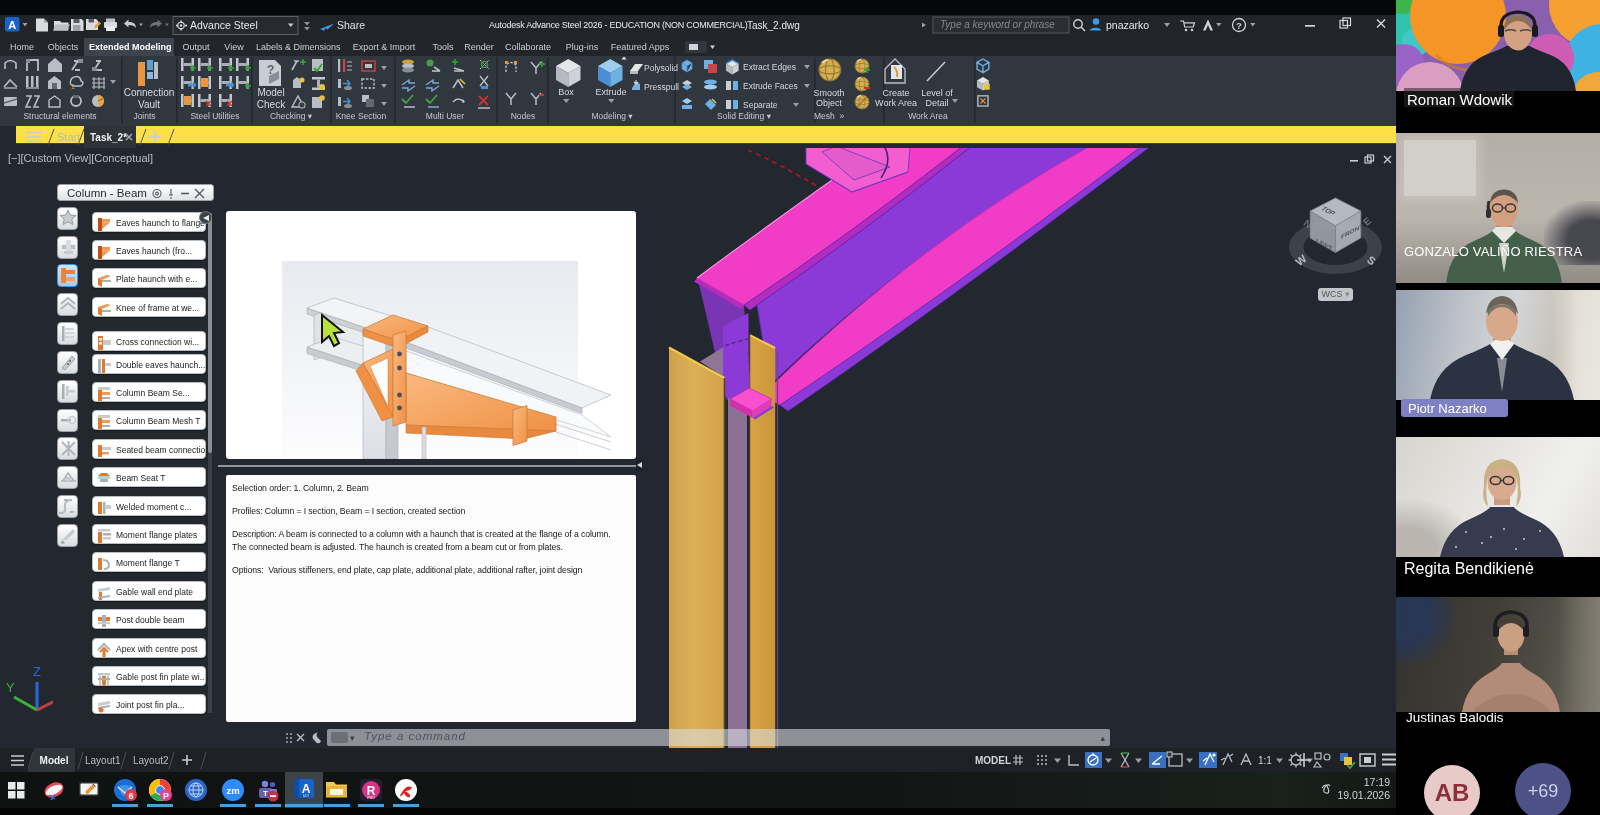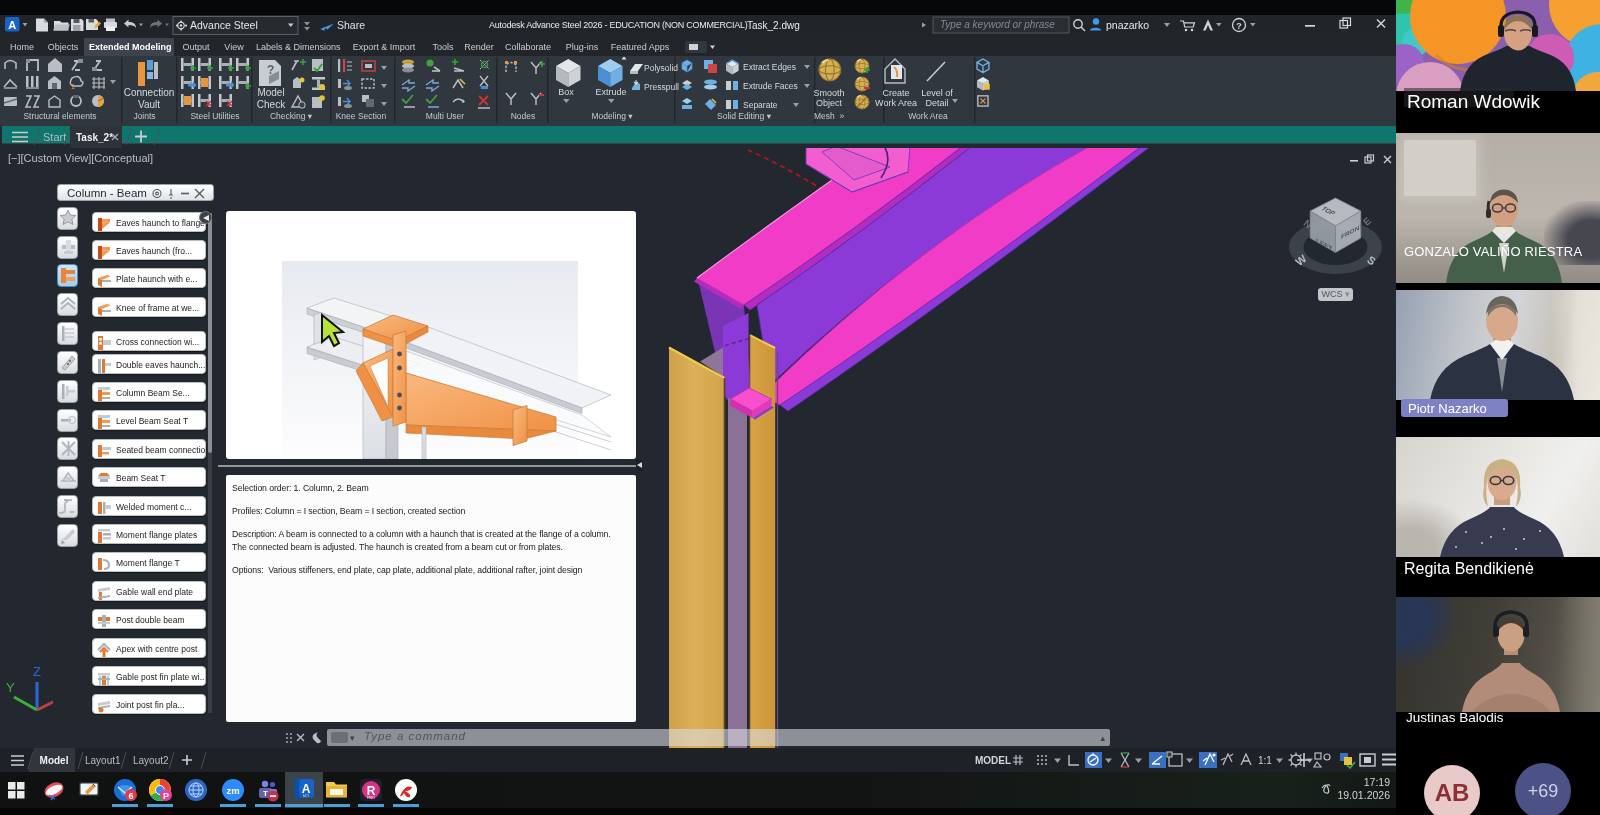--- a/index.html
+++ b/index.html
@@ -6,21 +6,21 @@
   html,body { width:1600px; height:815px; overflow:hidden; background:#000; }
   body { font-family:"Liberation Sans", sans-serif; position:relative; }
   .abs { position:absolute; }
   #app { position:absolute; left:0; top:0; width:1396px; height:815px; background:#232830; }
   #topblack { left:0; top:0; width:1396px; height:15px; background:#060708; }
   #titlebar { left:0; top:15px; width:1396px; height:23px; background:#21252a; }
   #tabrow { left:0; top:38px; width:1396px; height:18px; background:#22262b; }
   .rtab { position:absolute; top:0; height:18px; line-height:18px; color:#c9ced4; font-size:9px; text-align:center; white-space:nowrap; }
   #ribbon { left:0; top:56px; width:1396px; height:70px; background:#31373e; }
   .plabel { position:absolute; top:55px; width:120px; text-align:center; font-size:8.5px; color:#c4c9cf; }
-  #docbar { left:2px; top:126px; width:1396px; height:18px; background:#0f766e; border-bottom:1px solid #3a4047; }
+  #docbar { left:16px; top:126px; width:1396px; height:18px; background:#fde047; border-bottom:1px solid #3a4047; }
   #viewport { left:0; top:148px; width:1396px; height:600px; background:#232830; }
   #statusrow { left:0; top:748px; width:1396px; height:24px; background:#1e2227; }
   #taskbar { left:0; top:772px; width:1600px; height:36px; background:linear-gradient(90deg,#101212 0%,#131514 55%,#18211c 80%,#10130f 92%,#0c0e0c 100%); }
   #bottomstrip { left:0; top:808px; width:1600px; height:7px; background:#050505; }
   #zoompanel { left:1396px; top:0; width:204px; height:815px; background:#000; }
   .vlabel { position:absolute; color:#fff; font-size:13px; }
   #palette { left:53px; top:180px; width:165px; height:546px; background:#23282e; }
   #previewbox { left:226px; top:211px; width:410px; height:248px; background:#fff; border-radius:3px; }
   #descbox { left:226px; top:475px; width:410px; height:247px; background:#fcfcfc; border-radius:2px; font-size:8.7px; letter-spacing:-0.1px; color:#1a1a1a; padding:7px 6px; line-height:13px; }
   #descbox p { margin-bottom:10px; }
@@ -874,21 +874,21 @@
       <path d="M64 91 Q68 62 92 54 Q108 48 110 46 L134 46 Q136 48 152 54 Q176 62 180 91 Z" fill="#20242f"></path>
       <ellipse cx="122" cy="33" rx="14" ry="17.5" fill="#d4a182"></ellipse>
       <path d="M108 30 Q108 16 122 15.5 Q136 16 136 30 Q130 21 122 21 Q114 21 108 30 Z" fill="#8a7355"></path>
       <path d="M109 31 q6 -2.5 11 0 M124 31 q6 -2.5 11 0" stroke="#4a4a4a" stroke-width="1.5" fill="none"></path>
       <path d="M105 26 Q105 13 122 12 Q139 13 139 26" fill="none" stroke="#17191f" stroke-width="3.2"></path>
       <rect x="102" y="25" width="6" height="12" rx="2.5" fill="#17191f"></rect>
       <rect x="136" y="25" width="6" height="12" rx="2.5" fill="#17191f"></rect>
     </svg>
   </div>
   <div class="abs" style="left:8px;top:88px;width:110px;height:19px;background:rgba(40,40,44,0.55)"></div>
-  <div class="vlabel" style="left:11px;top:91px;font-size:19px">Roman Wdowik</div>
+  <div class="vlabel" style="left:11px;top:91px;font-size:15px">Roman Wdowik</div>
 
   <div class="abs" style="left:0;top:133px;width:204px;height:150px;overflow:hidden;background:linear-gradient(180deg,#b3aea6 0%,#bcb6ae 55%,#908b84 100%)">
     <div class="abs" style="left:8px;top:7px;width:72px;height:56px;background:#d2cec8;box-shadow:0 0 10px 5px rgba(210,206,200,0.55)"></div>
     <div class="abs" style="left:148px;top:68px;width:56px;height:64px;background:radial-gradient(ellipse at 85% 60%, #474750 35%, transparent 75%)"></div>
     <svg width="204" height="150" style="position:absolute;left:0;top:0">
       <rect x="100" y="92" width="16" height="10" fill="#c09070"></rect>
       <path d="M50 150 Q54 118 78 108 Q94 101 96 98 L120 98 Q122 101 138 108 Q162 118 166 150 Z" fill="#44604a"></path>
       <path d="M96 98 L108 110 L120 98 L116 94 H100 Z" fill="#e8e6e2"></path>
       <path d="M103 110 h10 l-5 30 z" fill="#e8e6e2" opacity="0.85"></path>
       <ellipse cx="108" cy="76" rx="14" ry="18" fill="#d2a080"></ellipse>
@@ -1085,21 +1085,21 @@
         </svg>
         <span>Column Beam Se...</span>
       </div>
 <div class="pitem" style="top:230.4px">
         <svg width="16" height="16" style="position:absolute;left:4px;top:3px">
           <rect x="1" y="1" width="12" height="3" fill="#c6cbd0"></rect>
           <rect x="1" y="4" width="4" height="11" fill="#e07a30"></rect>
           <rect x="5" y="6" width="8" height="3" fill="#f09a56"></rect>
           <rect x="5" y="11" width="8" height="2" fill="#aab0b6"></rect>
         </svg>
-        <span>Level Beam Seat T</span>
+        <span>Column Beam Mesh T</span>
       </div>
 <div class="pitem" style="top:258.8px">
         <svg width="16" height="16" style="position:absolute;left:4px;top:3px">
           <rect x="1" y="2" width="4" height="12" fill="#e07a30"></rect>
           <rect x="5" y="4" width="9" height="3" fill="#c6cbd0"></rect>
           <rect x="5" y="9" width="7" height="2.5" fill="#f09a56"></rect>
         </svg>
         <span>Seated beam connection</span>
       </div>
 <div class="pitem" style="top:287.2px">

